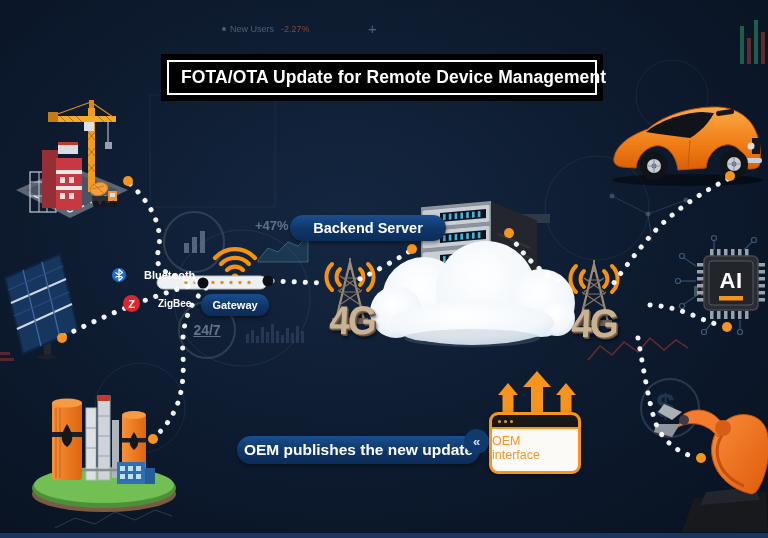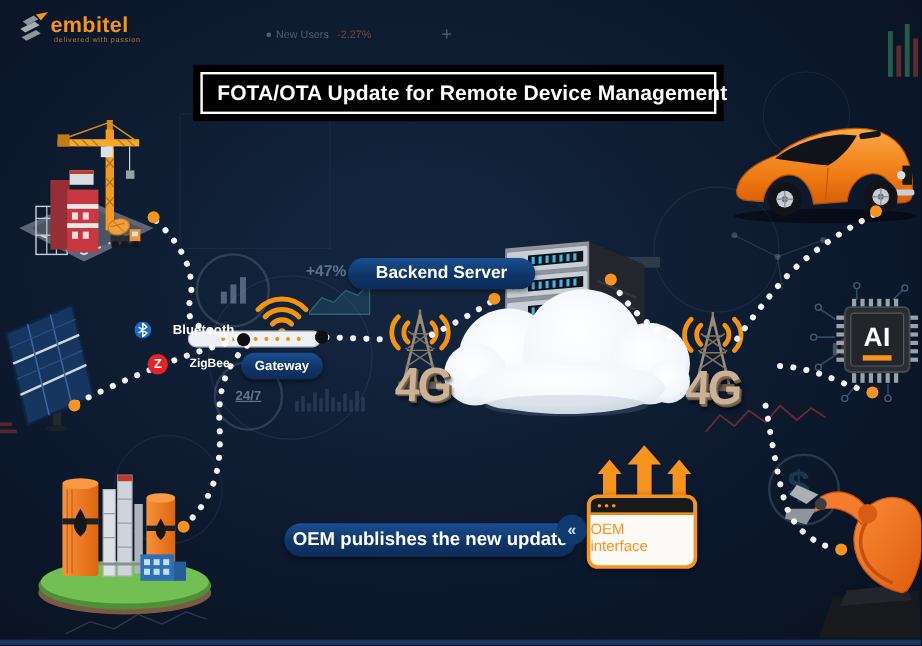--- a/index.html
+++ b/index.html
@@ -45,21 +45,21 @@
   
   .bgw{color:#7d93ab;opacity:.55;font-size:9px;display:flex;align-items:center;gap:4px;}
   .bgw-dot{width:4px;height:4px;border-radius:50%;background:#7d93ab;display:inline-block;}
   .bgw-delta{color:#d4693b;margin-left:3px;}
   .bgw-plus{left:368px;top:20px;color:#8fa3b8;opacity:.5;font-size:15px;}
   .bgw-growth{left:255px;top:218px;color:#9fc3d4;opacity:.5;font-size:13px;font-weight:bold;}
   .bgw-circle{border:2px solid rgba(150,172,198,.22);border-radius:50%;display:flex;align-items:center;
     justify-content:center;}
   .bgw-bars{display:flex;align-items:flex-end;gap:3px;}
   .bgw-bars i{display:block;width:5px;background:#5f7188;opacity:.85;}
-  .bgw-247{color:rgba(180,200,222,.5);font-size:11px;font-weight:bold;text-decoration:underline;}
+  .bgw-247{color:rgba(180,200,222,.5);font-size:14px;font-weight:bold;text-decoration:underline;}
   .bgw-dollar{left:656px;top:386px;color:#20384f;font-size:34px;font-weight:bold;opacity:.95;}
 </style>
 </head>
 <body>
 
 <div class="canvas">
 
   <div class="abs bgw" style="left:222px;top:24px;">
     <span class="bgw-dot"></span>
     <span>New Users</span>
@@ -442,30 +442,20 @@
         <circle cx="412" cy="249" r="5"></circle>
       <circle cx="727" cy="327" r="5"></circle>
         <circle cx="701" cy="458" r="5"></circle>
     </g>
     <g fill="#0c0f14">
       <circle cx="203" cy="283" r="5.5"></circle>
         <circle cx="268" cy="281" r="5.5"></circle>
     </g>
   </svg>
 
-  <div class="abs logo">
-    <svg class="abs" style="left:0;top:0" width="30" height="28" viewBox="0 0 30 28">
-      <path d="M6,22 L18,16 L22,19 L10,25 Z" fill="#8e959d"></path>
-      <path d="M5,15 L17,9 L21,12 L9,18 Z" fill="#a6adb5"></path>
-      <path d="M7,9 L16,4 L20,7 L11,12 Z" fill="#8e959d"></path>
-      <path d="M18,3 L28,1 L22,8 Z" fill="#f7941d"></path>
-    </svg>
-    <span class="logo-name">embitel</span>
-    <span class="logo-tag">delivered with passion</span>
-  </div>
 
   <div class="abs banner">FOTA/OTA Update for Remote Device Management</div>
 
   <div class="abs pill pill-backend">Backend Server</div>
   <div class="abs pill pill-gateway">Gateway</div>
   <div class="abs pill pill-oem">OEM publishes the new update</div>
 
   <div class="abs fourg fourg-left">4G</div>
   <div class="abs fourg fourg-right">4G</div>
 

